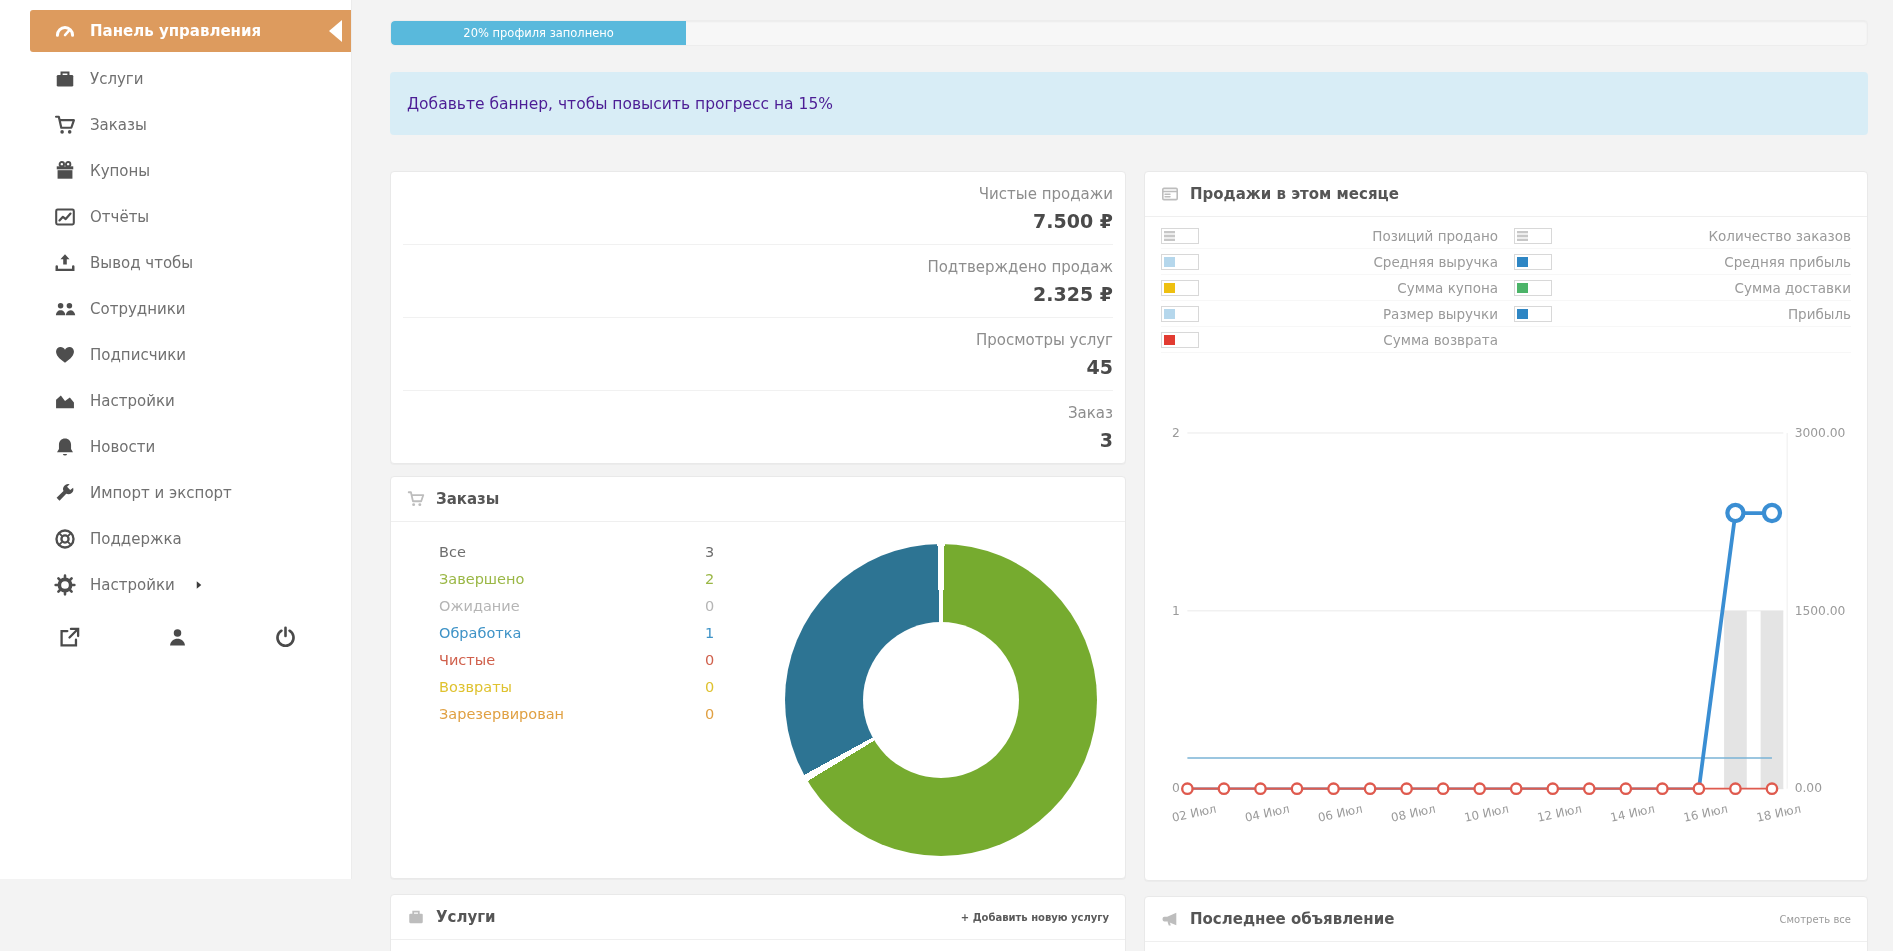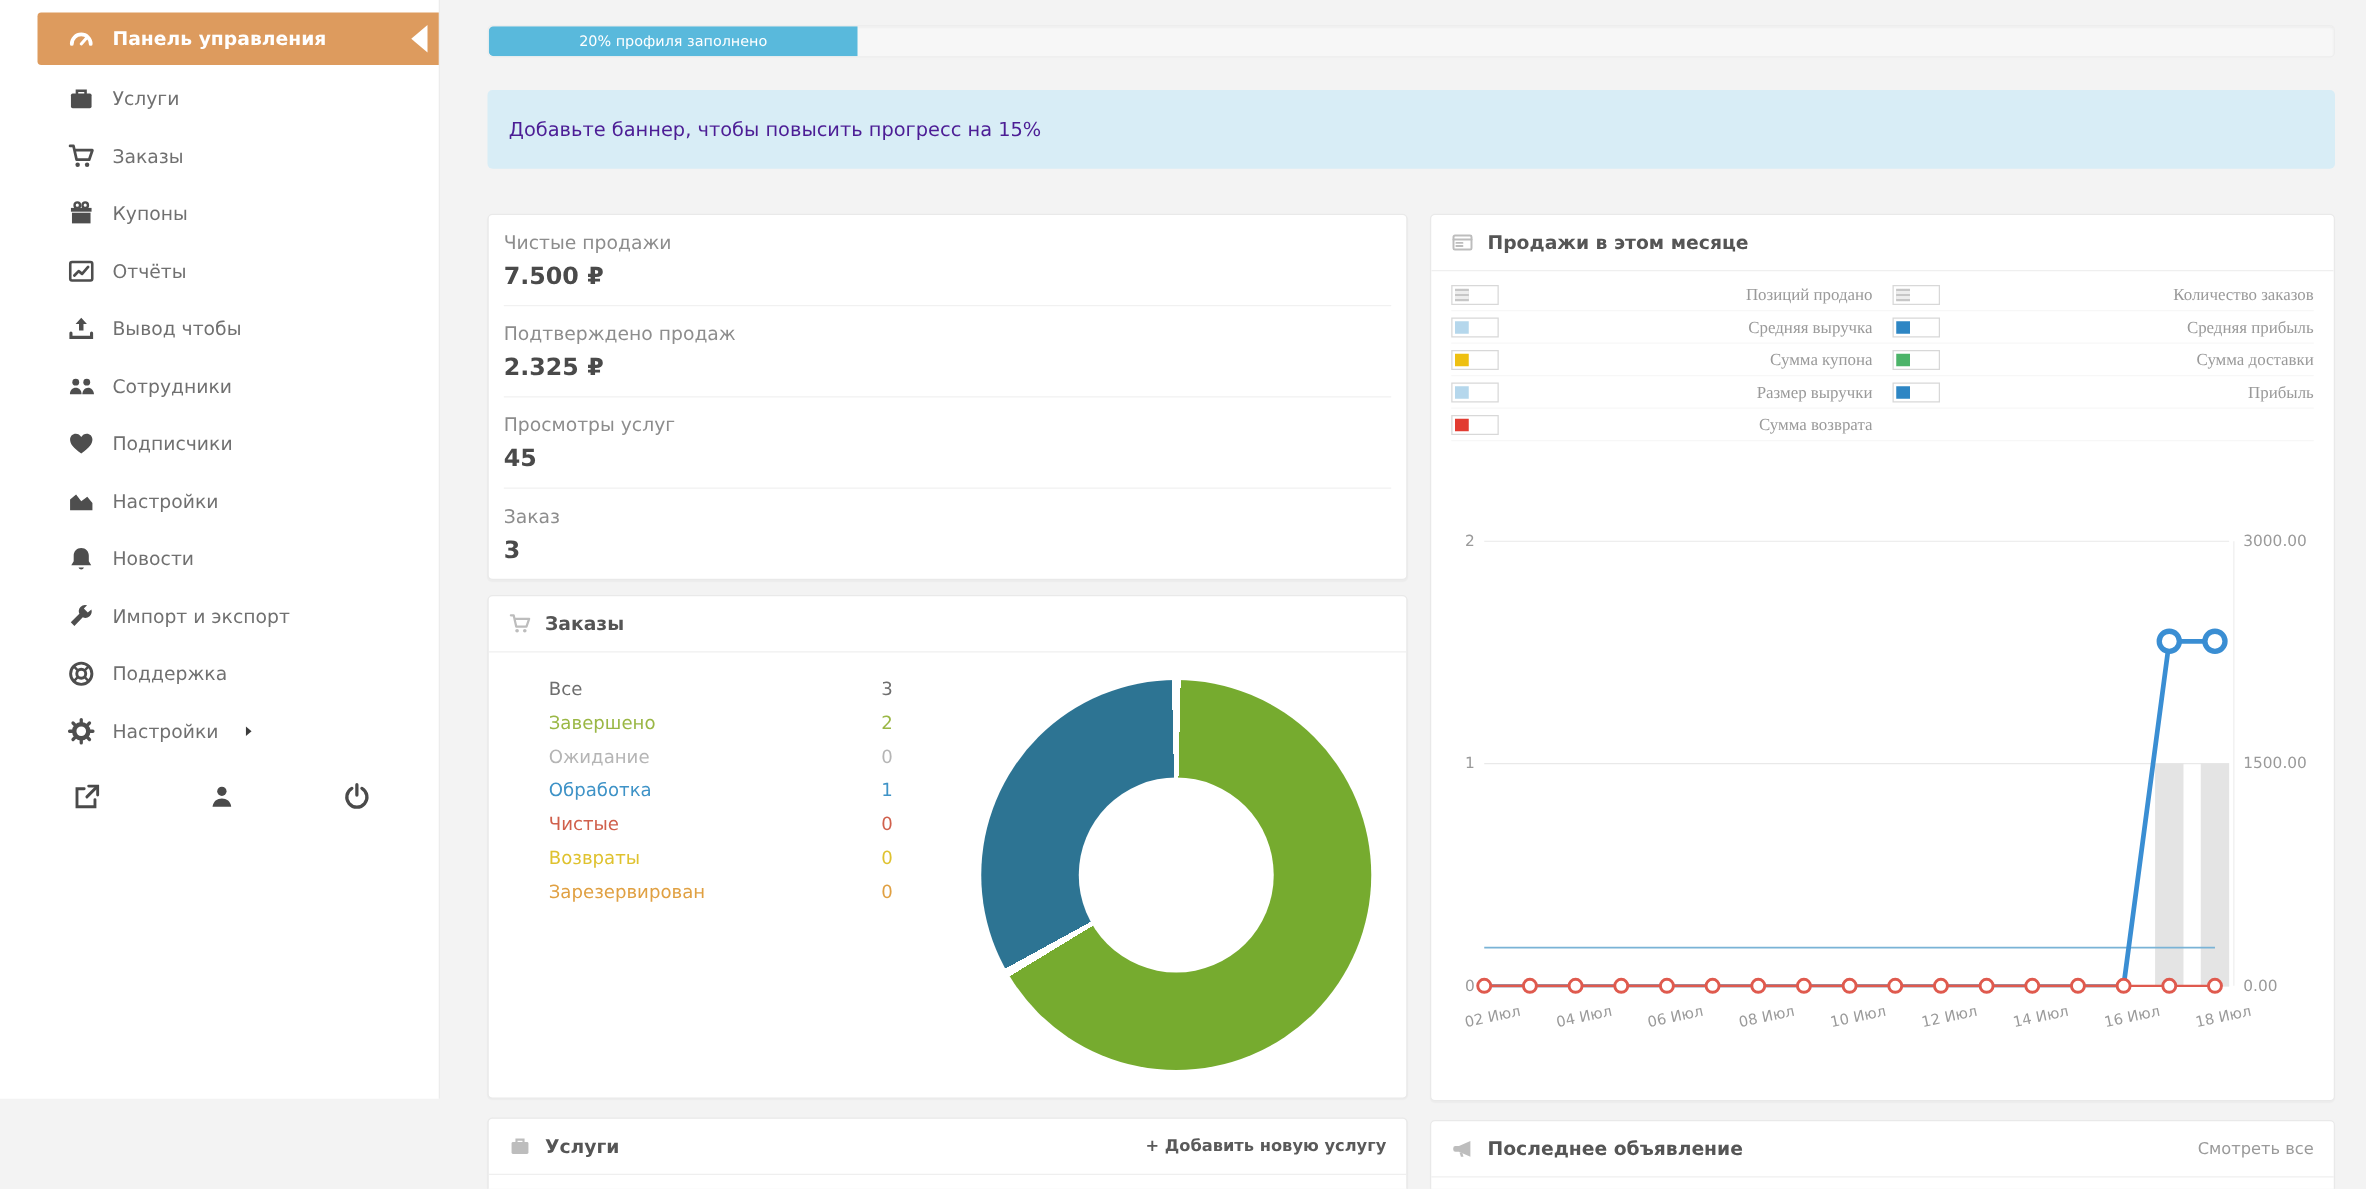--- a/index.html
+++ b/index.html
@@ -41,24 +41,24 @@
   .cols { display:flex; margin-top:36px; }
   .col-left { width:736px; flex:0 0 736px; }
   .col-right { flex:1; margin-left:18px; }
 
   .card { background:#fff; border:1px solid #e9e9e9; border-radius:4px;
     box-shadow:0 1px 1px rgba(0,0,0,.03); }
   .card-head { display:flex; align-items:center; height:45px; padding:0 16px;
     border-bottom:1px solid #efefef; }
   .h-icon { width:18px; height:18px; color:#bdbdbd; flex:0 0 18px; }
   .card-title { font-size:15px; font-weight:bold; color:#555; margin-left:11px; }
-  .head-link { margin-left:auto; font-size:13px; cursor:pointer; }
-
-  
-  .stat-row { text-align:left; margin:0 12px; padding:13px 0 12px;
+  .head-link { margin-left:auto; font-size:10px; cursor:pointer; }
+
+  
+  .stat-row { text-align:right; margin:0 12px; padding:13px 0 12px;
     border-bottom:1px solid #f1f1f1; }
   .stat-row:last-child { border-bottom:none; }
   .stat-label { font-size:15px; color:#8d8d8d; margin-bottom:7px; }
   .stat-value { font-size:19px; font-weight:bold; color:#4a4a4a; }
 
   
   .orders-card { margin-top:12px; height:403px; overflow:hidden; }
   .orders-body { display:flex; padding:16px 28px 0 48px; }
   .o-row { display:flex; width:300px; height:27px; align-items:center; font-size:14.5px; }
   .o-label { flex:1; }
@@ -67,21 +67,21 @@
   .donut { width:312px; height:312px; border-radius:50%; position:relative; margin-top:6px; }
   .hole { position:absolute; left:25%; top:25%; width:50%; height:50%;
     background:#fff; border-radius:50%; }
 
   
   .services-card, .ann-card { margin-top:15px; height:130px; }
 
   
   .sales-card { height:710px; overflow:hidden; }
   .legend { padding:6px 16px 0; }
-  .leg-row { display:flex; padding:5px 0 4px; border-bottom:1px solid #f7f7f7;font-family:Liberation Serif, serif; }
+  .leg-row { display:flex; padding:5px 0 4px; border-bottom:1px solid #f7f7f7; }
   .leg-item { flex:1; display:flex; align-items:center; }
   .leg-item + .leg-item { margin-left:16px; }
   .swatch { width:38px; height:16px; background:#fff; border:1px solid #d8d8d8;
     position:relative; flex:0 0 38px; }
   .swatch .sq { position:absolute; left:2px; top:2px; width:11px; height:10px; display:block; }
   .sq.striped { background-image:repeating-linear-gradient(0deg,#c7c7c7 0 2px,#ededed 2px 4px) !important; }
   .leg-label { margin-left:auto; font-size:13.5px; color:#9a9a9a; }
   .chart { padding:10px 8px 0 14px; }
   .chart svg text { font-family:"DejaVu Sans", sans-serif; }
 </style>

